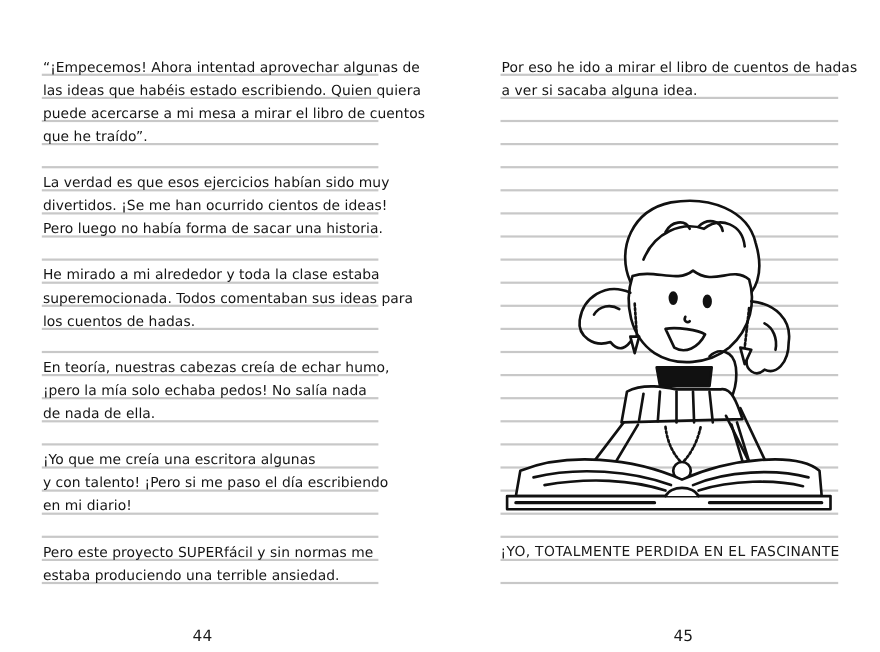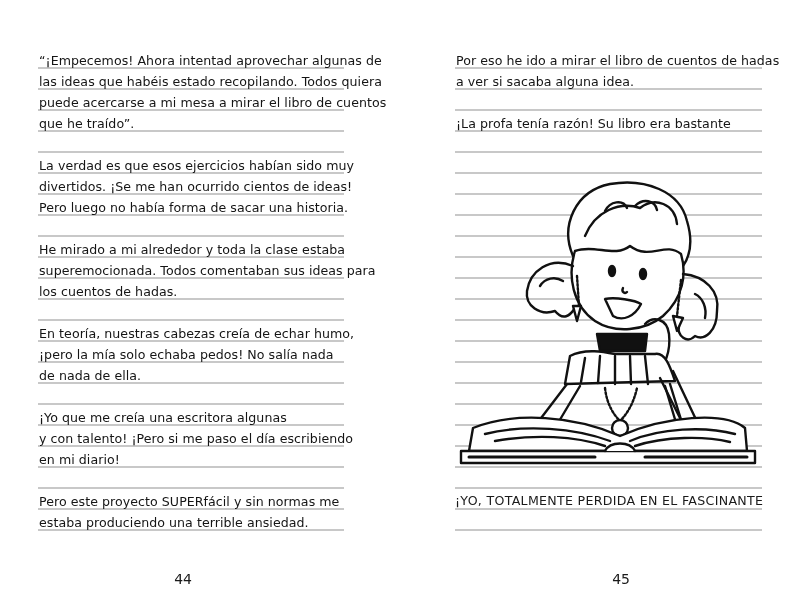--- a/index.html
+++ b/index.html
@@ -13,21 +13,21 @@
   .page.left .rule { left: 38px; width: 306px; }
   .page.right .rule { left: 55px; width: 307px; }
   .text-line { position: absolute; font-size: 12.6px; line-height: 14px;
                white-space: nowrap; letter-spacing: 0.05px; color: #151515; }
   .page.left .text-line { left: 39px; }
   .page.right .text-line { left: 56px; }
   .big { font-size: 19px; line-height: 20px; font-weight: bold; letter-spacing: 0.5px; }
   .caption { position: absolute; left: 55px; width: 307px; text-align: center;
              font-size: 12.6px; line-height: 14px; letter-spacing: 0.3px; white-space: nowrap; }
   .pagenum { position: absolute; top: 555px; font-size: 14px; width: 40px; text-align: center; }
-  .page.left .pagenum { left: 152px; text-align: right; }
+  .page.left .pagenum { left: 164px; }
   .page.right .pagenum { left: 190px; text-align: right; }
   .illustration { position: absolute; left: 55px; top: 150px; width: 307px; height: 306px; }
 </style>
 </head>
 <body>
 
 <div class="page left">
   <div class="rules" id="rules-left">
       <div class="rule" style="top: 51px;"></div>
       <div class="rule" style="top: 72px;"></div>
@@ -48,21 +48,21 @@
       <div class="rule" style="top: 387px;"></div>
       <div class="rule" style="top: 408px;"></div>
       <div class="rule" style="top: 429px;"></div>
       <div class="rule" style="top: 450px;"></div>
       <div class="rule" style="top: 471px;"></div>
       <div class="rule" style="top: 492px;"></div>
       <div class="rule" style="top: 513px;"></div>
     </div>
   <div id="left-text">
     <div class="text-line" style="top:38px">“¡Empecemos! Ahora intentad aprovechar algunas de</div>
-    <div class="text-line" style="top:59px">las ideas que habéis estado recopilando. Todos quiera</div>
+    <div class="text-line" style="top:59px">las ideas que habéis estado escribiendo. Quien quiera</div>
     <div class="text-line" style="top:80px">puede acercarse a mi mesa a mirar el libro de cuentos</div>
     <div class="text-line" style="top:101px">que he traído”.</div>
 
     <div class="text-line" style="top:143px">La verdad es que esos ejercicios habían sido muy</div>
     <div class="text-line" style="top:164px">divertidos. ¡Se me han ocurrido cientos de ideas!</div>
     <div class="text-line" style="top:185px">Pero luego no había forma de sacar una historia.</div>
 
     <div class="text-line" style="top:227px">He mirado a mi alrededor y toda la clase estaba</div>
     <div class="text-line" style="top:248px">superemocionada. Todos comentaban sus ideas para</div>
     <div class="text-line" style="top:269px">los cuentos de hadas.</div>
@@ -103,21 +103,20 @@
       <div class="rule" style="top: 408px;"></div>
       <div class="rule" style="top: 429px;"></div>
       <div class="rule" style="top: 450px;"></div>
       <div class="rule" style="top: 471px;"></div>
       <div class="rule" style="top: 492px;"></div>
       <div class="rule" style="top: 513px;"></div>
     </div>
 
   <div class="text-line" style="top:38px">Por eso he ido a mirar el libro de cuentos de hadas</div>
   <div class="text-line" style="top:59px">a ver si sacaba alguna idea.</div>
-  <div class="text-line" style="top:101px">¡La profa tenía razón! Su libro era bastante</div>
 
   <svg class="illustration" viewBox="0 0 307 306" xmlns="http://www.w3.org/2000/svg">
     <g fill="none" stroke="#111" stroke-width="2.4" stroke-linecap="round" stroke-linejoin="round">
 
       <path d="M118 90 C105 60 120 25 155 18 C190 12 225 25 232 55 C238 75 235 90 228 100" fill="#fff"></path>
       <path d="M130 70 C140 45 165 35 185 42 C200 30 220 38 222 58"></path>
       <path d="M150 45 C155 35 168 33 172 42"></path>
       <path d="M180 40 C188 32 200 34 202 44"></path>
 
       <path d="M120 85 C112 110 118 140 140 155 C160 168 190 165 208 150 C228 132 232 108 226 88 C210 75 195 95 175 80 C160 92 140 78 120 85 Z" fill="#fff"></path>

